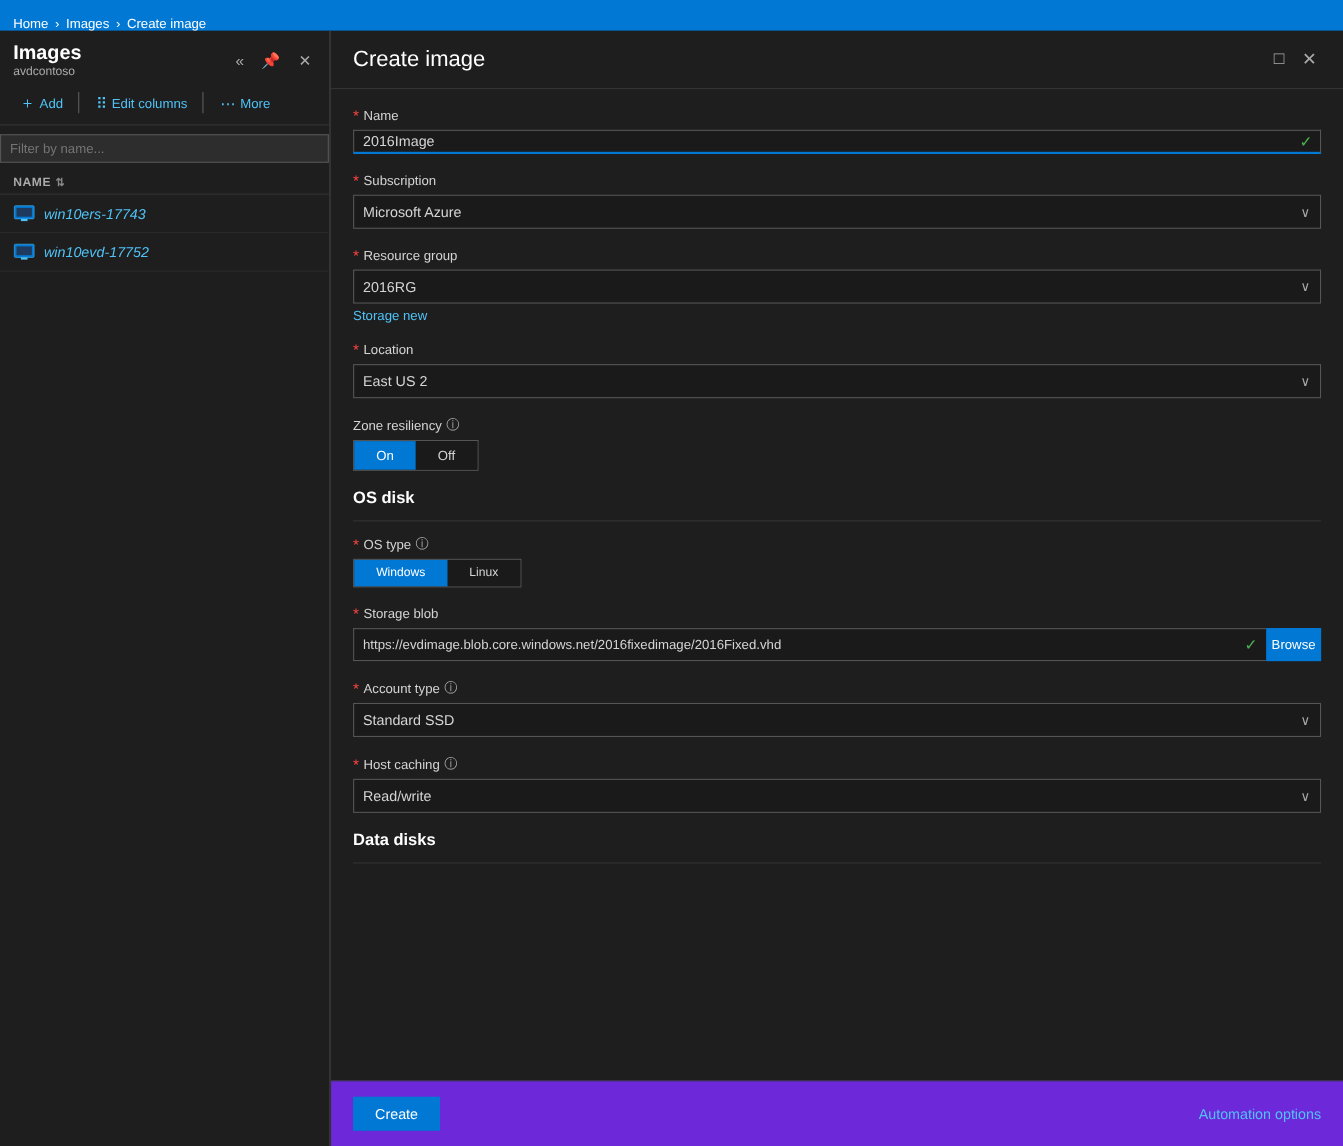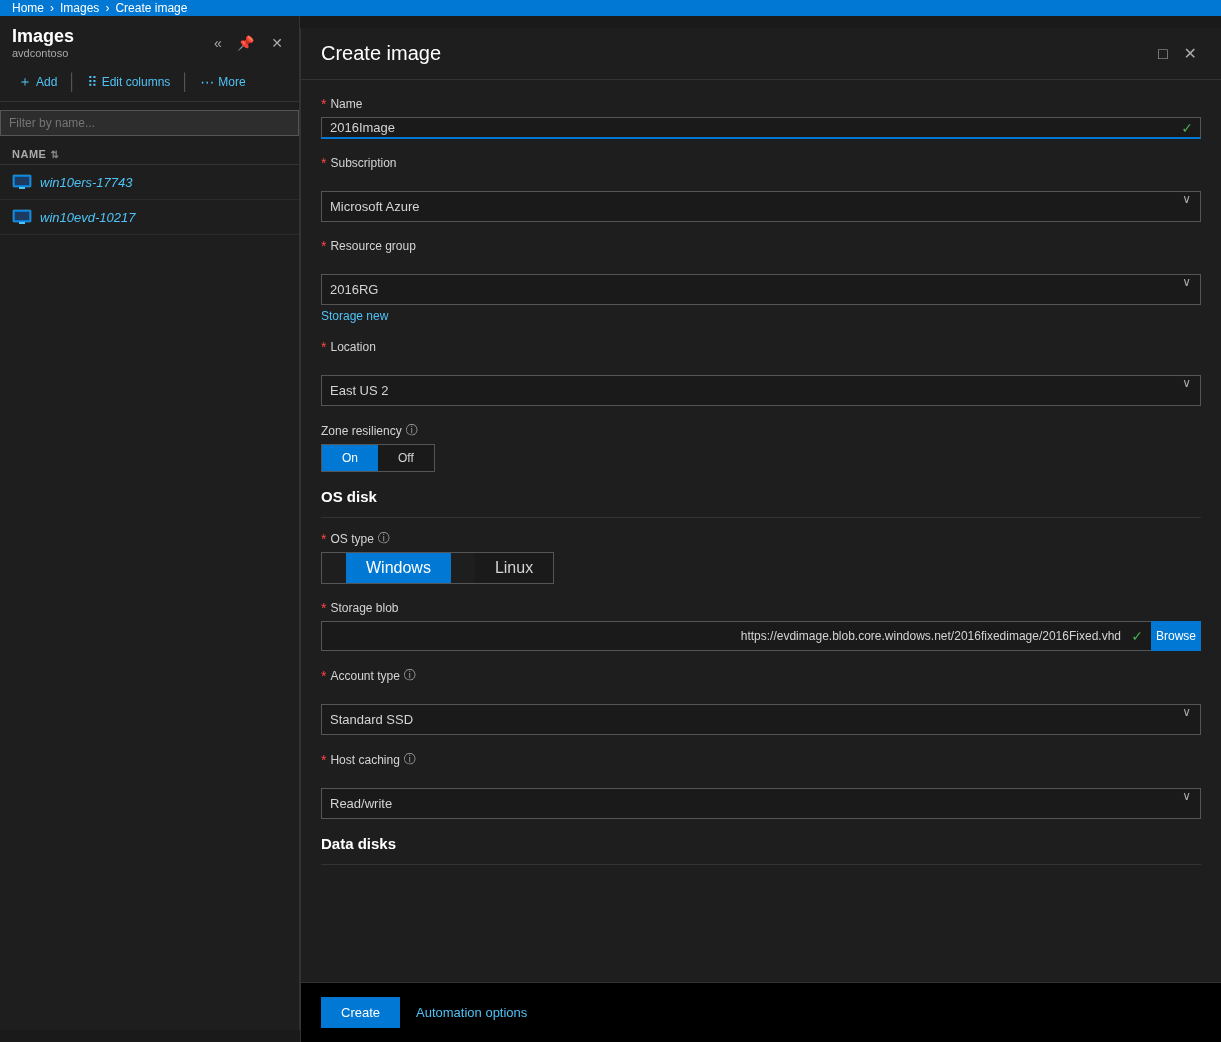--- a/index.html
+++ b/index.html
@@ -9,23 +9,23 @@
       font-family: 'Segoe UI', Arial, sans-serif;
       font-size: 13px;
       width: 1221px;
       height: 1042px;
       overflow: hidden;
     }
 
     
     .top-bar {
       background: #0078d4;
-      height: 16px;
-      display: flex;
-      align-items: center;
+      height: 28px;
+      display: flex;
+      align-items: flex-end;
       padding: 0 12px;
       gap: 6px;
       font-size: 12px;
       color: #fff;
     }
     .top-bar a { color: #fff; text-decoration: none; }
 
     
     .main-layout {
       display: flex;
@@ -240,21 +240,20 @@
     .select-wrapper select {
       width: 100%;
       background: #1a1a1a;
       border: 1px solid #555;
       color: #d4d4d4;
       padding: 7px 32px 7px 8px;
       font-size: 13px;
       outline: none;
       appearance: none;
       cursor: pointer;
-      margin-top: 15px;
     }
     .select-wrapper::after {
       content: '∨';
       position: absolute;
       right: 10px;
       top: 50%;
       transform: translateY(-50%);
       color: #aaa;
       pointer-events: none;
       font-size: 12px;
@@ -300,24 +299,23 @@
     
     .os-toggle-group {
       display: flex;
       border: 1px solid #555;
       width: fit-content;
     }
     .os-toggle-btn {
       padding: 6px 20px;
       border: none;
       cursor: pointer;
-      font-size: 16px;
+      font-size: 11px;
       background: #1a1a1a;
       color: #d4d4d4;
-      margin-left: 24px;
     }
     .os-toggle-btn.active {
       background: #0078d4;
       color: #fff;
     }
 
     
     .storage-blob-wrapper {
       display: flex;
       gap: 0;
@@ -330,21 +328,20 @@
     }
     .storage-input {
       width: 100%;
       background: #1a1a1a;
       border: 1px solid #555;
       border-right: none;
       color: #d4d4d4;
       padding: 7px 30px 7px 8px;
       font-size: 12px;
       outline: none;
-      text-align: right;
     }
     .storage-check {
       position: absolute;
       right: 8px;
       color: #4caf50;
       font-size: 14px;
     }
     .browse-btn {
       background: #0078d4;
       border: 1px solid #0078d4;
@@ -368,21 +365,22 @@
       text-align: center;
     }
 
     
     .panel-footer {
       padding: 14px 20px;
       border-top: 1px solid #333;
       display: flex;
       align-items: center;
       gap: 16px;
-      background: #000000;
+      background: #6d28d9;
+      justify-content: space-between;
     }
     .create-btn {
       background: #0078d4;
       border: none;
       color: #fff;
       padding: 8px 20px;
       cursor: pointer;
       font-size: 13px;
       font-weight: 500;
     }
@@ -463,21 +461,21 @@
         <span class="item-name">win10ers-17743</span>
       </div>
       <div class="sidebar-item">
         <div class="vm-icon">
           <svg viewBox="0 0 20 20" xmlns="http://www.w3.org/2000/svg">
             <rect x="1" y="3" width="18" height="12" rx="1" fill="#0078d4" stroke="#4fc3f7" stroke-width="0.5"></rect>
             <rect x="3" y="5" width="14" height="8" fill="#1e3a5f"></rect>
             <rect x="7" y="15" width="6" height="2" fill="#4fc3f7"></rect>
           </svg>
         </div>
-        <span class="item-name">win10evd-10217</span>
+        <span class="item-name">win10evd-17752</span>
       </div>
     </div>
   </div>
 
   <div class="panel-overlay">
     <div class="panel-header">
       <span class="panel-title">Create image</span>
       <div class="panel-header-actions">
         <button class="panel-icon-btn">□</button>
         <button class="panel-icon-btn">✕</button>

